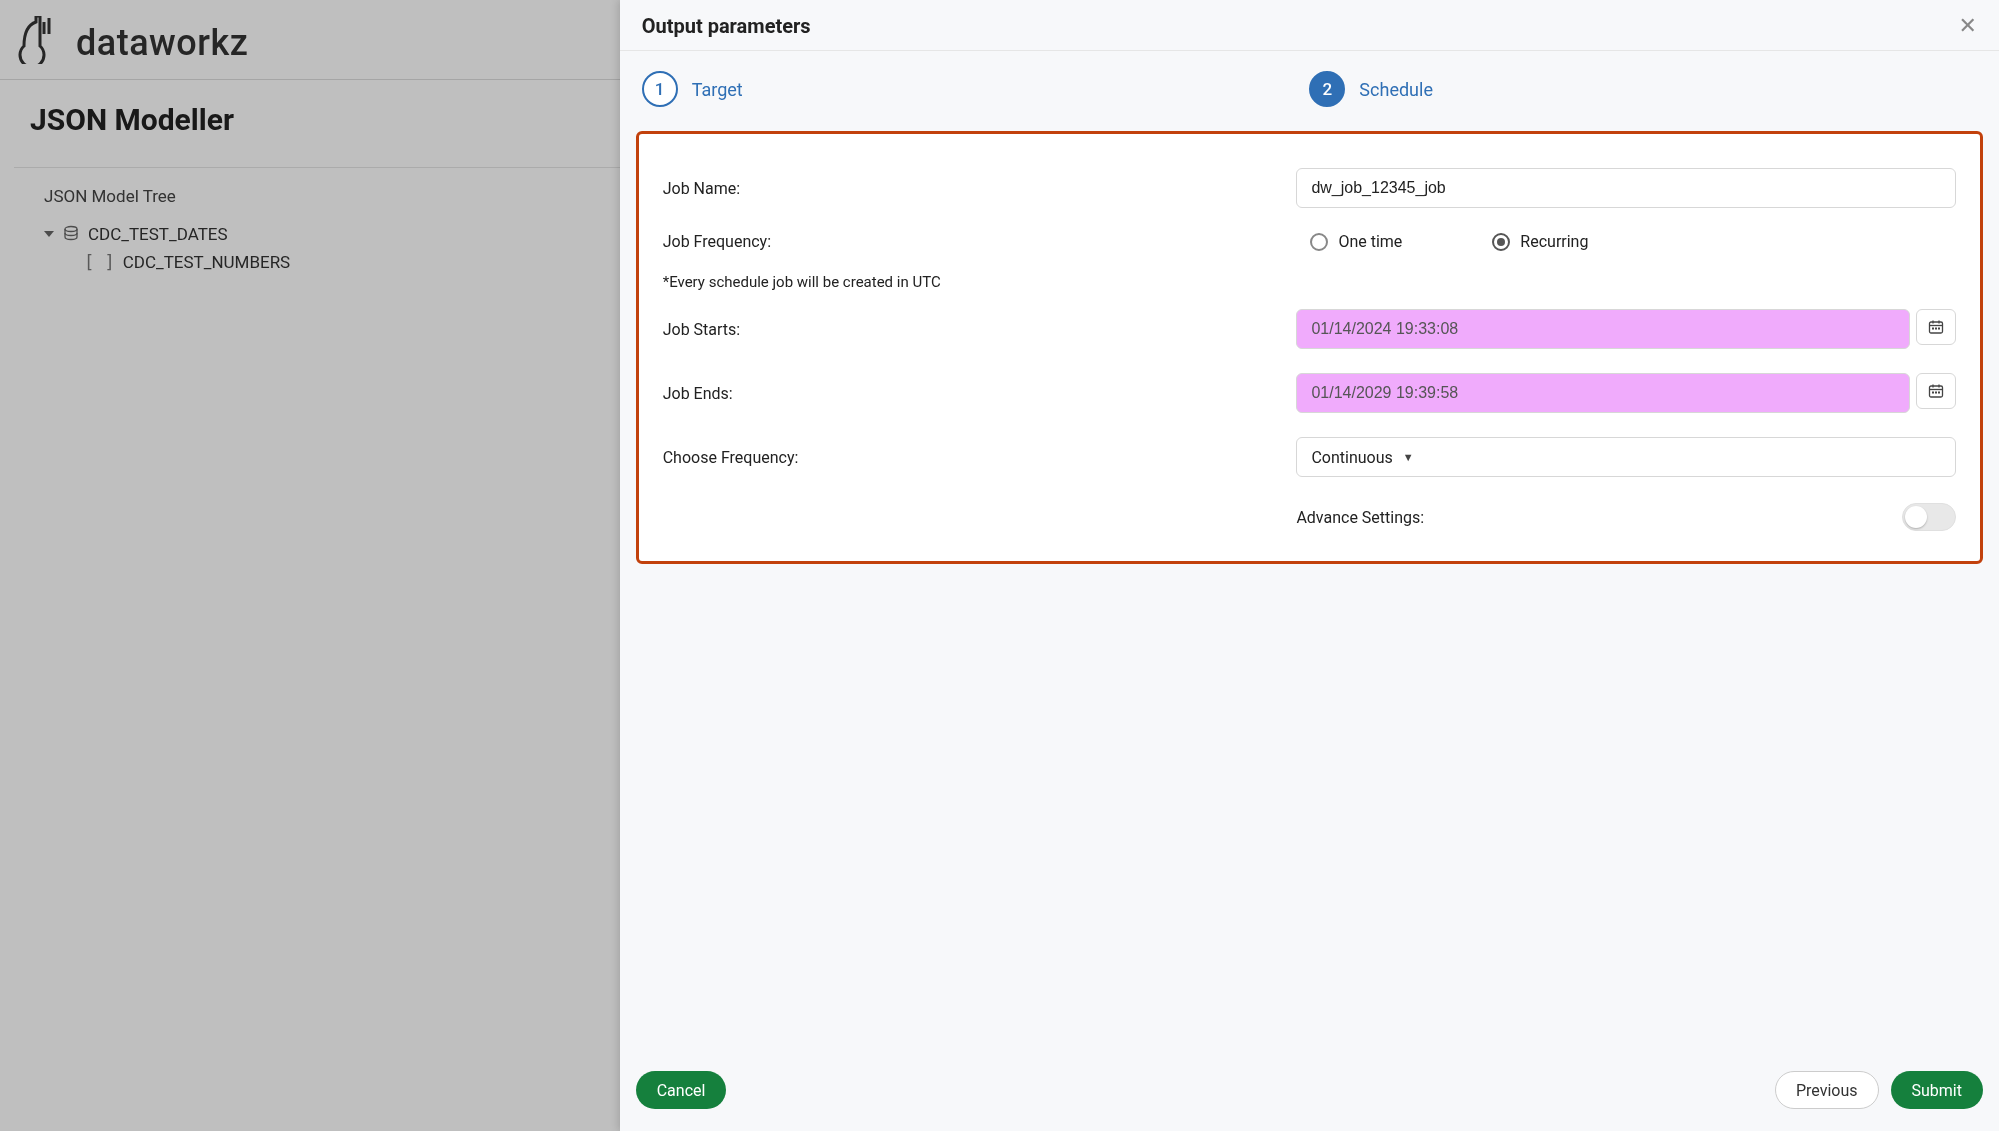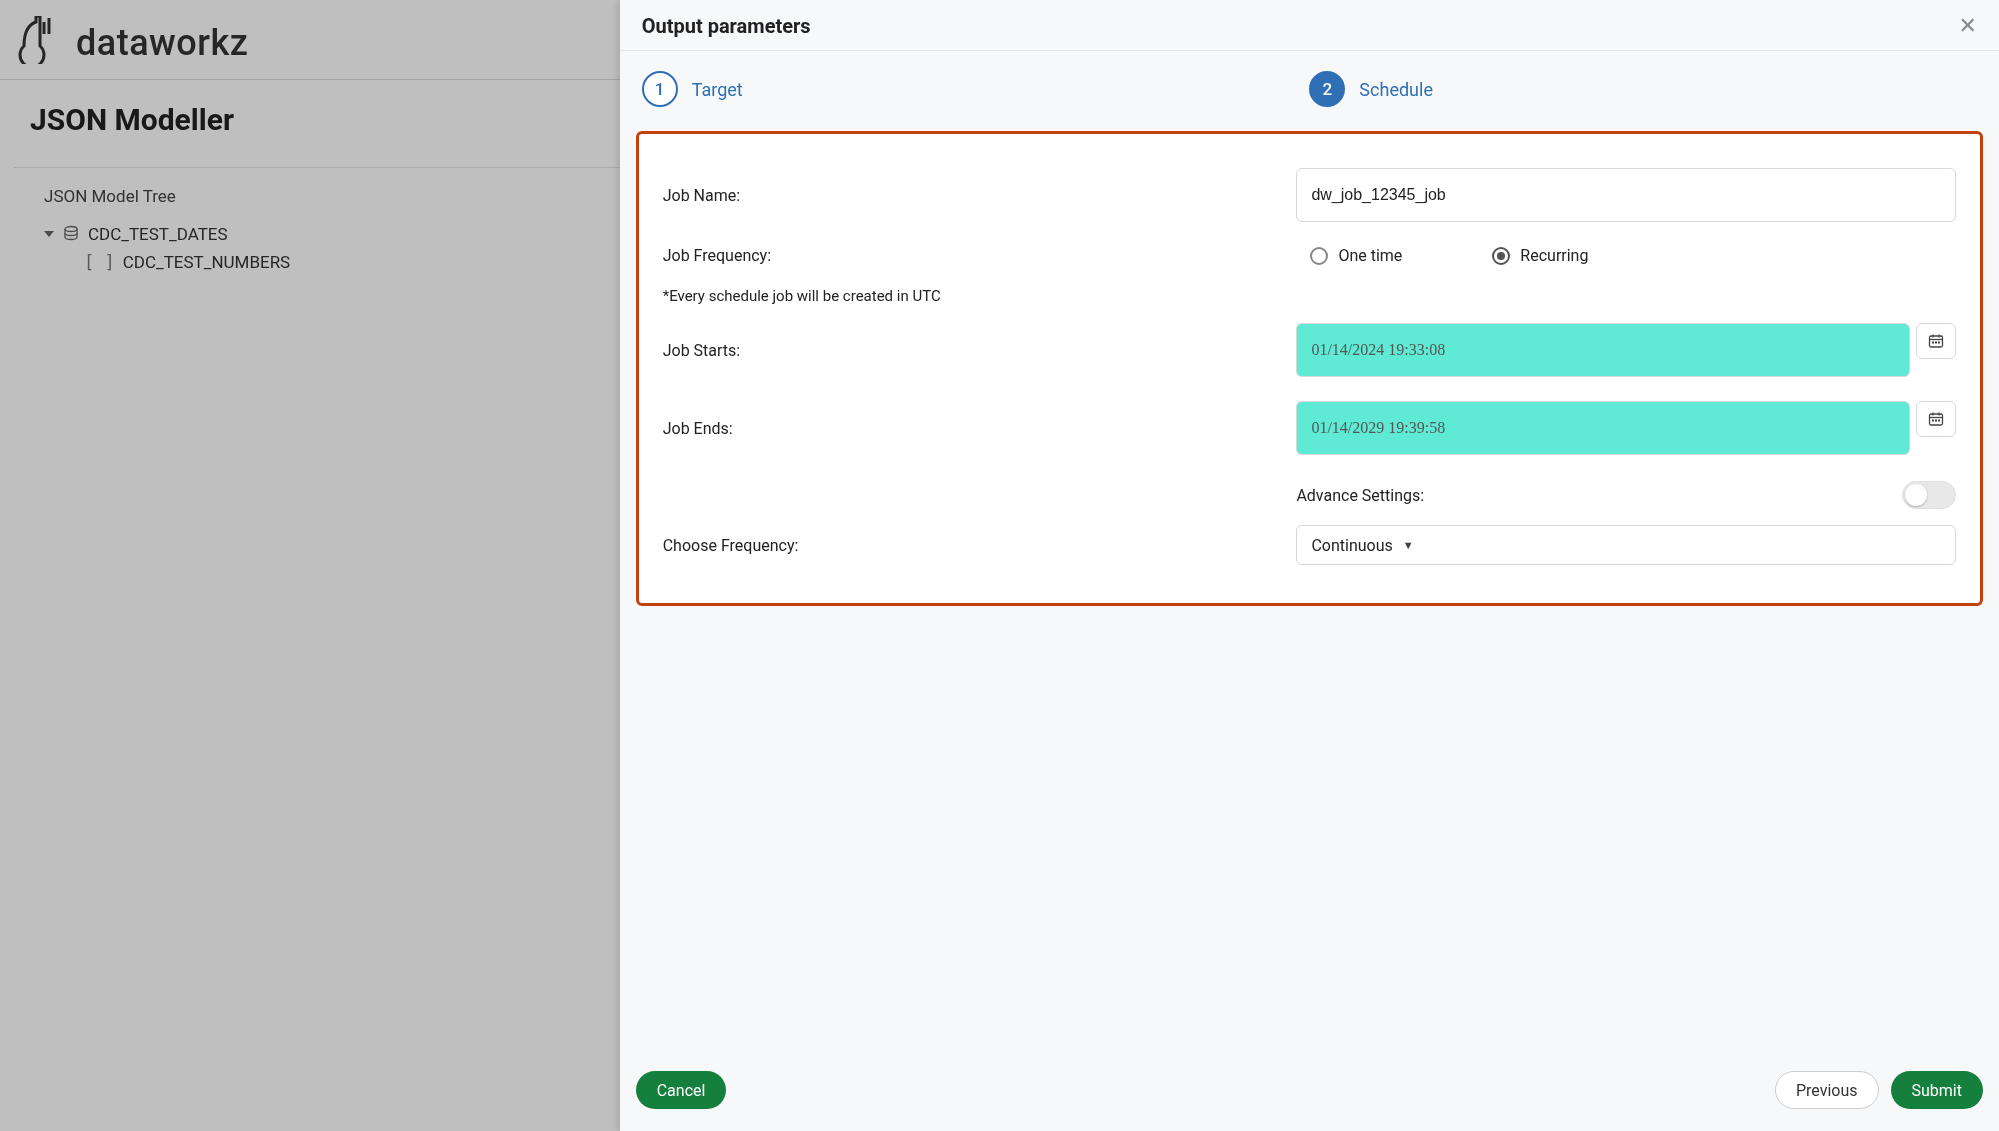--- a/index.html
+++ b/index.html
@@ -64,24 +64,24 @@
 
   .card {
     margin:4px 16px 0 16px;
     background:#fff; border:3px solid #c2410c; border-radius:6px;
     padding:22px 24px 26px 24px;
   }
   .form-row { display:flex; align-items:center; padding:12px 0; }
   .form-label { flex:0 0 49%; font-size:16px; color:#222; }
   .form-control-area { flex:1; }
   .text-input {
-    width:100%; height:54px; border:1px solid #d7d7d7; border-radius:6px;
+    width:100%; height:40px; border:1px solid #d7d7d7; border-radius:6px;
     padding:0 14px; font-size:16px; color:#222; background:#fff;
   }
-  .text-input.readonly { background:#5eead4; color:#555;font-family:Liberation Serif, serif; }
+  .text-input.readonly { background:#f0abfc; color:#555; }
   .input-with-btn { display:flex; gap:6px; }
   .input-with-btn .text-input { flex:1; }
   .icon-btn {
     width:40px; height:36px; border:1px solid #d7d7d7; border-radius:6px; background:#fff;
     display:flex; align-items:center; justify-content:center; cursor:pointer; color:#444;
   }
 
   .radios { display:flex; align-items:center; gap:90px; padding-left:14px; }
   .radio { display:flex; align-items:center; gap:10px; cursor:pointer; }
   .radio-circle {
@@ -251,40 +251,40 @@
               <line x1="11" y1="1.5" x2="11" y2="4.5" stroke="#444" stroke-width="1.3"></line>
               <rect x="4" y="8.5" width="2" height="2" fill="#444"></rect>
               <rect x="7" y="8.5" width="2" height="2" fill="#444"></rect>
               <rect x="10" y="8.5" width="2" height="2" fill="#444"></rect>
             </svg>
           </div>
         </div>
       </div>
     </div>
 
+    <div class="form-row">
+      <div class="form-label">Choose Frequency:</div>
+      <div class="form-control-area">
+        <div class="select-btn">
+          <span>Continuous</span>
+          <span class="caret">▼</span>
+        </div>
+      </div>
+    </div>
+
     <div class="form-row adv-row">
       <div class="form-label"></div>
       <div class="form-control-area">
         <span>Advance Settings:</span>
         <div class="toggle">
           <div class="toggle-knob"></div>
         </div>
       </div>
     </div>
 
-    <div class="form-row">
-      <div class="form-label">Choose Frequency:</div>
-      <div class="form-control-area">
-        <div class="select-btn">
-          <span>Continuous</span>
-          <span class="caret">▼</span>
-        </div>
-      </div>
-    </div>
-
 
   </div>
 
   <div class="panel-footer">
     <div class="btn btn-primary">
       <span>Cancel</span>
     </div>
     <div class="right-btns">
       <div class="btn btn-outline">
         <span>Previous</span>

